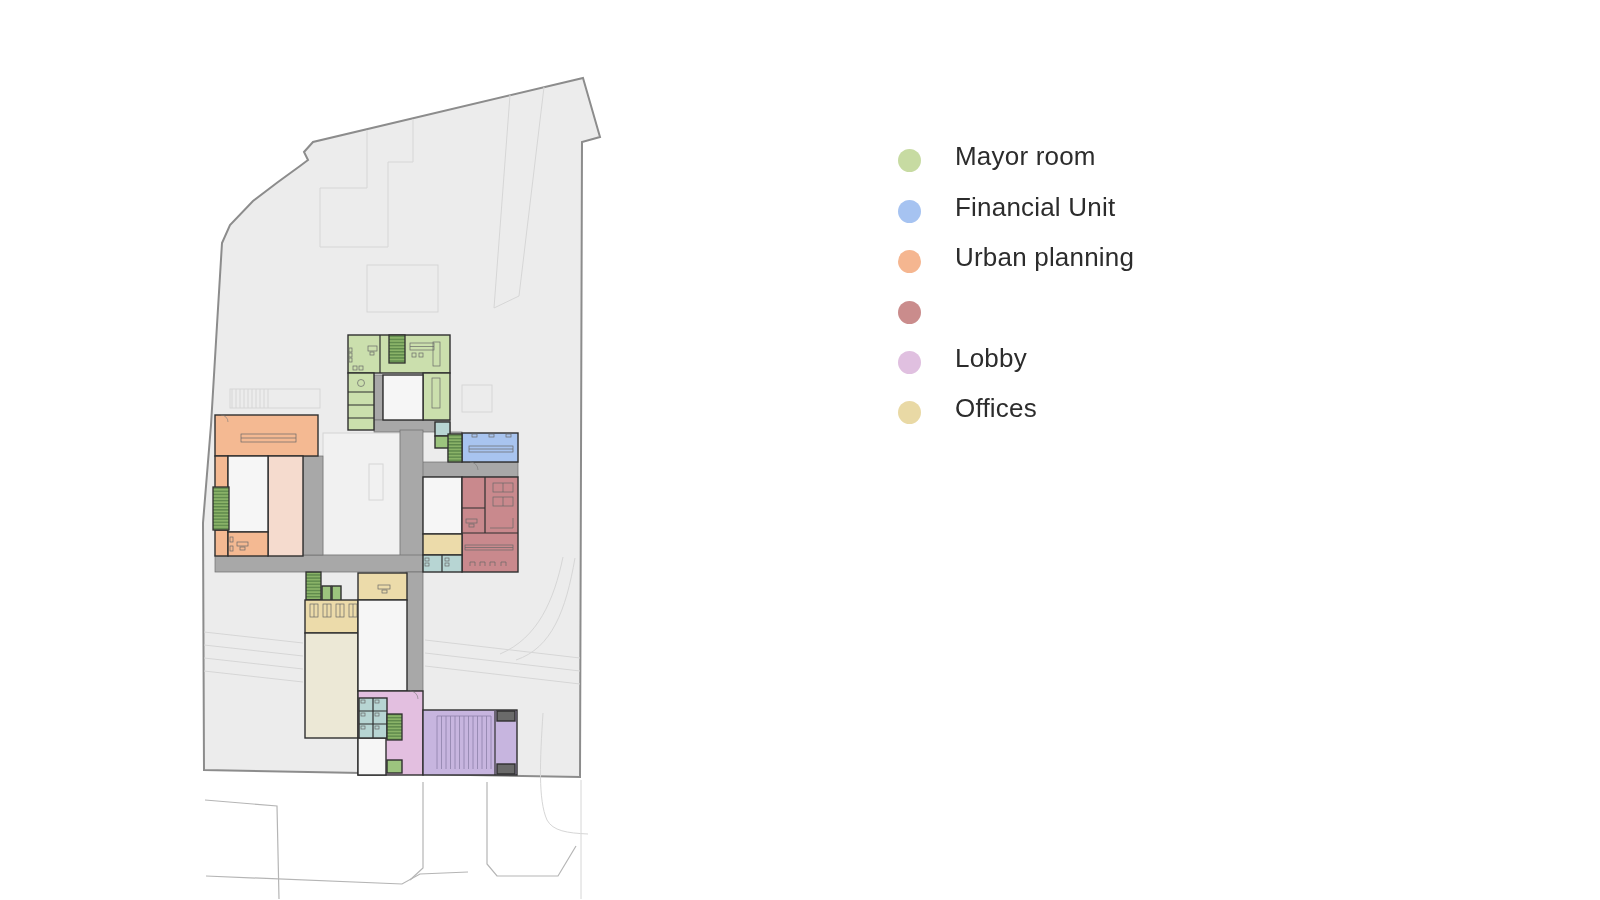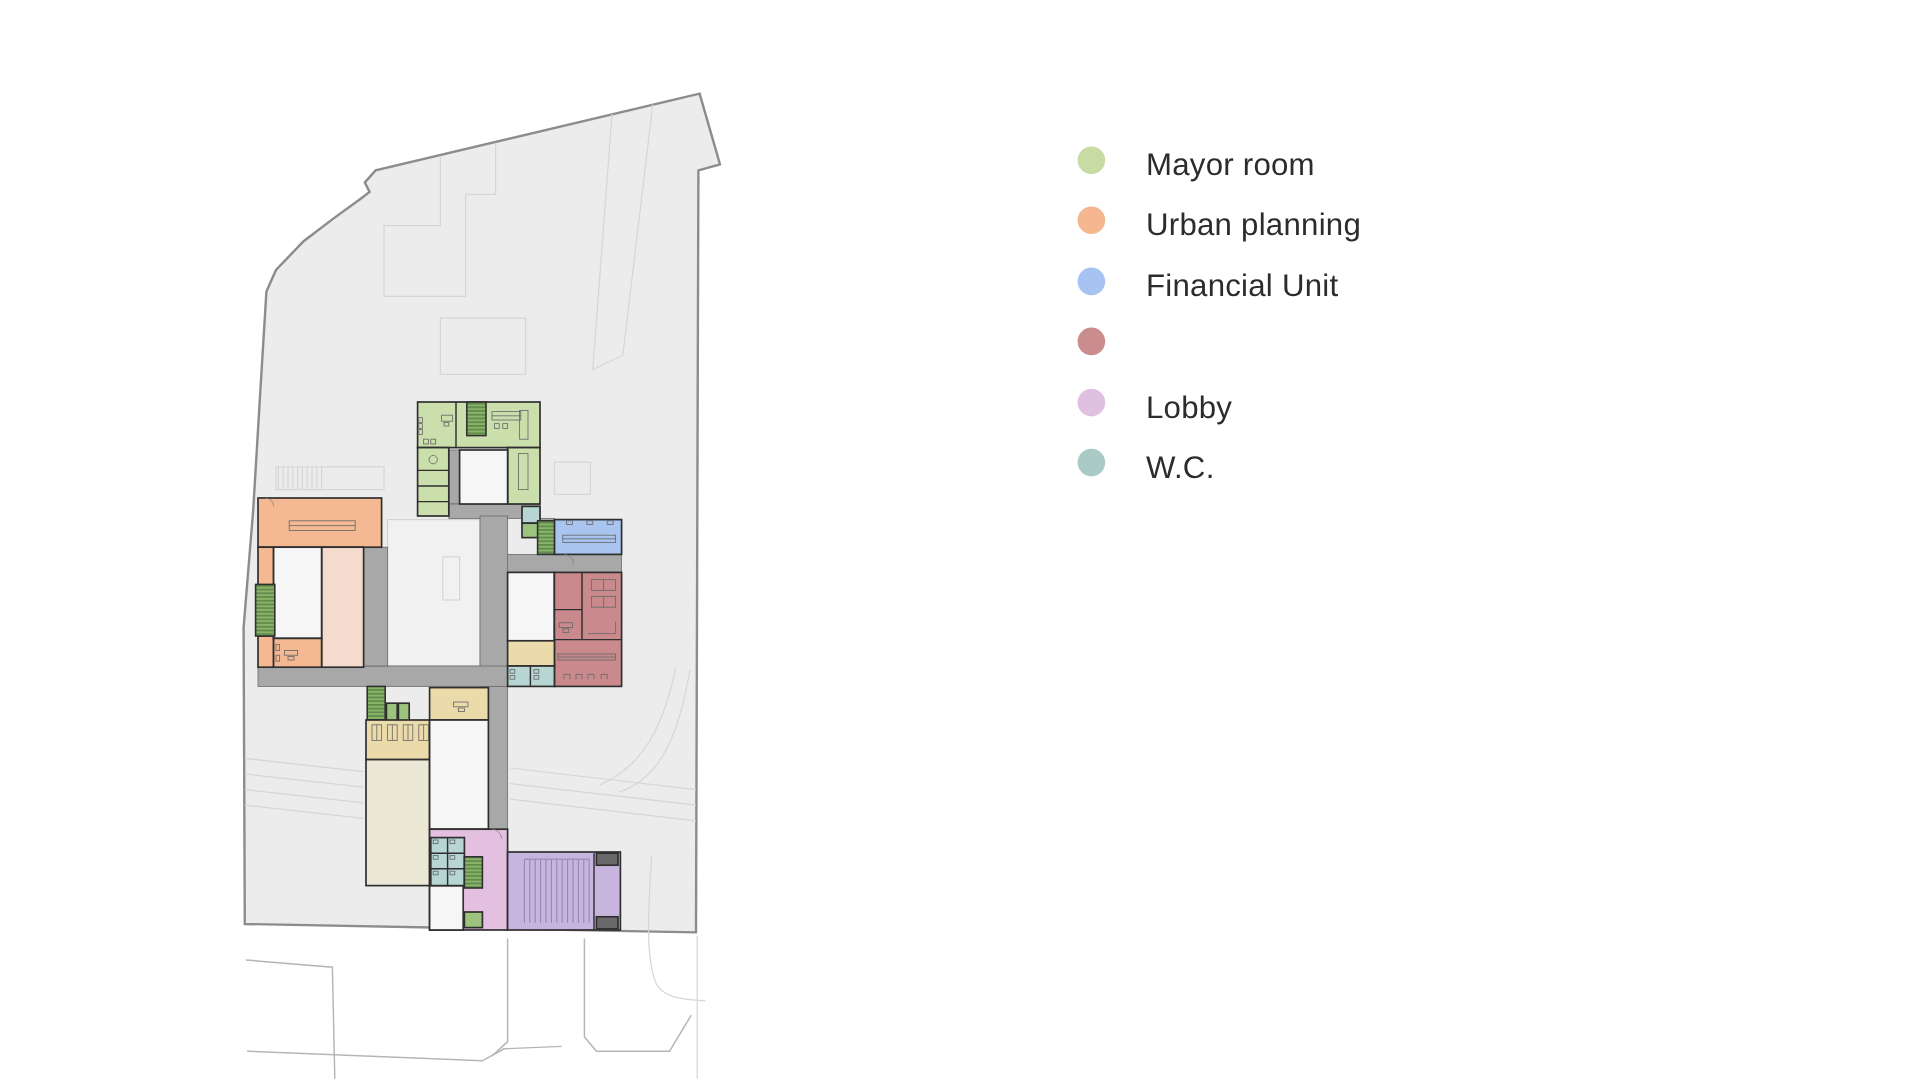--- a/index.html
+++ b/index.html
@@ -28,21 +28,21 @@
   .f-greenCell{fill:var(--greenCell,#9cc47e);}
   .f-white{fill:var(--whiteRoom,#f6f6f6);}
   .f-dark{fill:#6a6a6a;}
   .stair{fill:url(#stairHatch);stroke:var(--wall,#2f2f2f);stroke-width:1.3;}
   .furn{fill:none;stroke:#696969;stroke-width:.7;}
   .door{fill:none;stroke:#7a7a7a;stroke-width:.6;}
   .seat{fill:none;stroke:#8d81a8;stroke-width:.8;}
 
   
   #legend{position:absolute;left:898px;top:122px;}
-  .legend-row{display:flex;align-items:flex-start;height:50.4px;}
+  .legend-row{display:flex;align-items:flex-end;height:50.4px;}
   .legend-dot{width:23px;height:23px;border-radius:50%;flex:0 0 auto;}
   .legend-label{margin-left:34px;font-size:26px;color:#2c2c2c;
                 letter-spacing:.2px;white-space:nowrap;}
 </style>
 </head>
 <body>
 
 <div id="plan-wrap">
 <svg width="640" height="900" viewBox="0 0 640 900">
   <defs>
@@ -240,31 +240,31 @@
   </g>
 </svg>
 </div>
 
 <div id="legend">
     <div class="legend-row">
       <span class="legend-dot" style="background: rgb(199, 219, 162);"></span>
       <span class="legend-label">Mayor room</span>
     </div>
     <div class="legend-row">
+      <span class="legend-dot" style="background: rgb(166, 195, 241);"></span>
+      <span class="legend-label">Financial Unit</span>
+    </div>
+    <div class="legend-row">
       <span class="legend-dot" style="background: rgb(245, 182, 144);"></span>
       <span class="legend-label">Urban planning</span>
     </div>
     <div class="legend-row">
-      <span class="legend-dot" style="background: rgb(166, 195, 241);"></span>
-      <span class="legend-label">Financial Unit</span>
-    </div>
-    <div class="legend-row">
       <span class="legend-dot" style="background: rgb(202, 140, 140);"></span>
     </div>
     <div class="legend-row">
       <span class="legend-dot" style="background: rgb(224, 192, 224);"></span>
       <span class="legend-label">Lobby</span>
     </div>
     <div class="legend-row">
-      <span class="legend-dot" style="background: rgb(170, 202, 198);"></span>
-      <span class="legend-label">W.C.</span>
+      <span class="legend-dot" style="background: rgb(233, 217, 165);"></span>
+      <span class="legend-label">Offices</span>
     </div>
   </div>
 
 </body></html>

